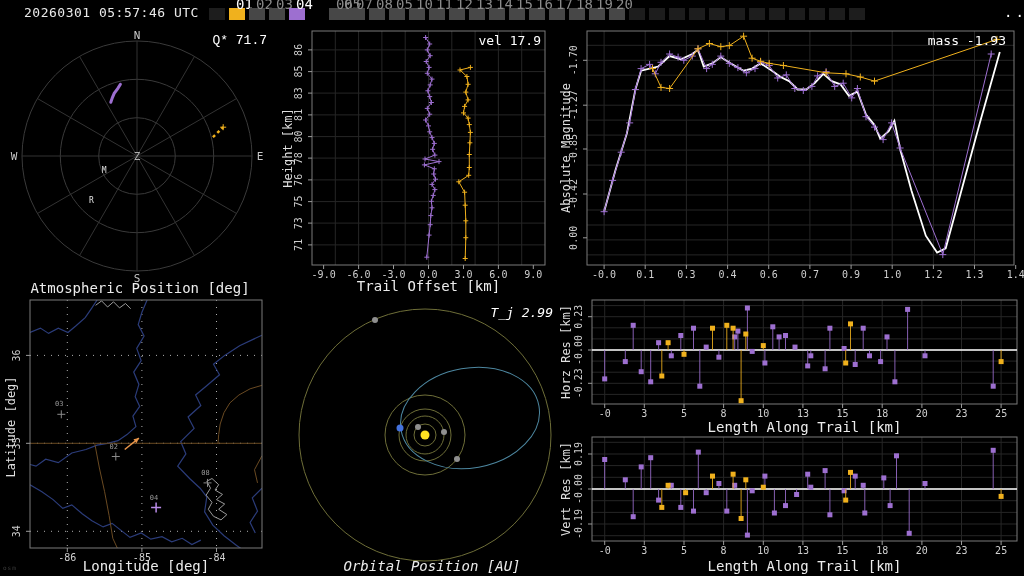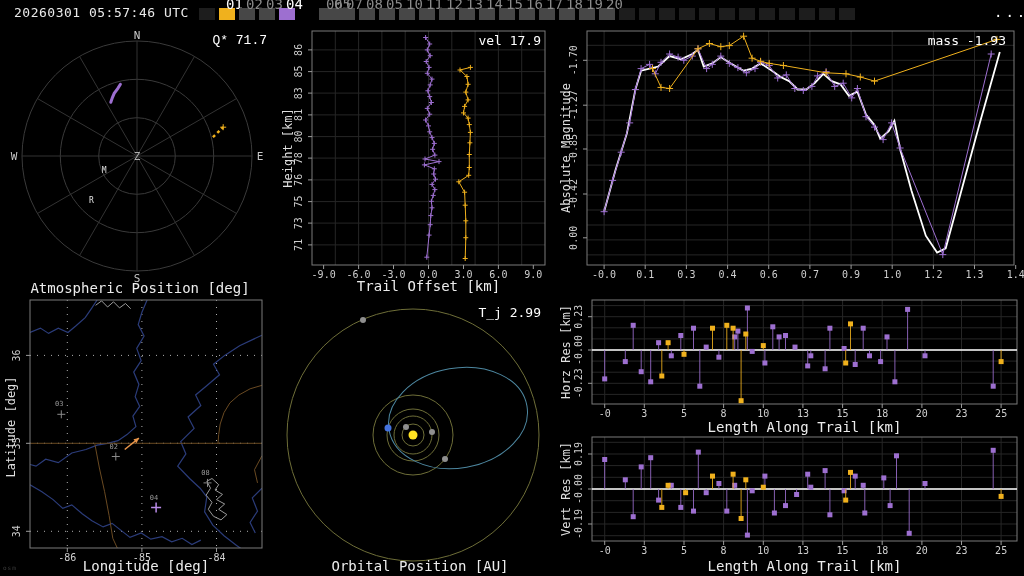--- a/index.html
+++ b/index.html
@@ -1,18 +1,18 @@
 <!DOCTYPE html>
 <html><head>
 <meta charset="utf-8">
 <style>
   html,body{margin:0;padding:0;background:#000;}
   .screen{position:relative;width:1024px;height:576px;background:#000;overflow:hidden;
           font-family:"DejaVu Sans Mono",monospace;}
-  .topbar{position:absolute;left:6px;top:0;width:952px;height:28px;}
+  .topbar{position:absolute;left:16px;top:0;width:952px;height:28px;}
   .title{position:absolute;left:8px;top:0;line-height:26px;font-size:13px;color:#eaeaea;letter-spacing:0.5px;}
   .menu-dots{position:absolute;left:988px;top:0;line-height:24px;font-size:14px;color:#fff;letter-spacing:3px;cursor:default;}
   .chip{position:absolute;top:0;width:20px;height:28px;}
   .chip .box{position:absolute;left:0;top:8px;width:16px;height:12px;}
   .chip .num{position:absolute;left:7px;top:0px;font-size:14px;line-height:8px;color:#8a8a8a;}
   .chip.on .num{color:#fff;}
   .panel{position:absolute;}
   .panel svg{position:absolute;left:0;top:0;}
   svg text{font-family:"DejaVu Sans Mono",monospace;}
   .stat{position:absolute;font-size:13px;color:#fff;white-space:nowrap;}
@@ -473,21 +473,21 @@
         <line x1="26.0" y1="147.3" x2="30.0" y2="147.3" stroke="#9a9a9a" stroke-width="1"></line>
         <text x="20" y="147.34751773049666" font-size="10" fill="#cfcfcf" text-anchor="middle" transform="rotate(-90 20 147.34751773049666)">35</text>
         <line x1="26.0" y1="59.4" x2="30.0" y2="59.4" stroke="#9a9a9a" stroke-width="1"></line>
         <text x="20" y="59.40425531914915" font-size="10" fill="#cfcfcf" text-anchor="middle" transform="rotate(-90 20 59.40425531914915)">36</text>
       </svg>
     <div class="vlab" style="left:11px;top:131px;">Latitude [deg]</div>
     <div class="cap" style="left:30px;width:232px;top:262px;">Longitude [deg]</div>
     <div class="corner" style="left:3px;top:268px;">osm</div>
   </section>
 
-  <section class="panel" style="left:280px;top:296px;width:280px;height:280px;">
+  <section class="panel" style="left:292px;top:296px;width:280px;height:280px;font-style:italic;">
     <svg width="280" height="280">
         <circle cx="133" cy="139" r="11" fill="none" stroke="#6e6e38" stroke-width="1"></circle>
         <circle cx="133" cy="139" r="19" fill="none" stroke="#6e6e38" stroke-width="1"></circle>
         <circle cx="133" cy="139" r="26" fill="none" stroke="#6e6e38" stroke-width="1"></circle>
         <circle cx="133" cy="139" r="40" fill="none" stroke="#6e6e38" stroke-width="1"></circle>
         <circle cx="133" cy="139" r="126" fill="none" stroke="#6e6e38" stroke-width="1"></circle>
         <ellipse cx="178" cy="122" rx="70" ry="50" fill="none" stroke="#4d87a0" stroke-width="1" transform="rotate(-10 178 122)"></ellipse>
         <circle cx="126" cy="131" r="3" fill="#8f8f8f"></circle>
         <circle cx="152" cy="136" r="3" fill="#8f8f8f"></circle>
         <circle cx="165" cy="163" r="3" fill="#8f8f8f"></circle>

